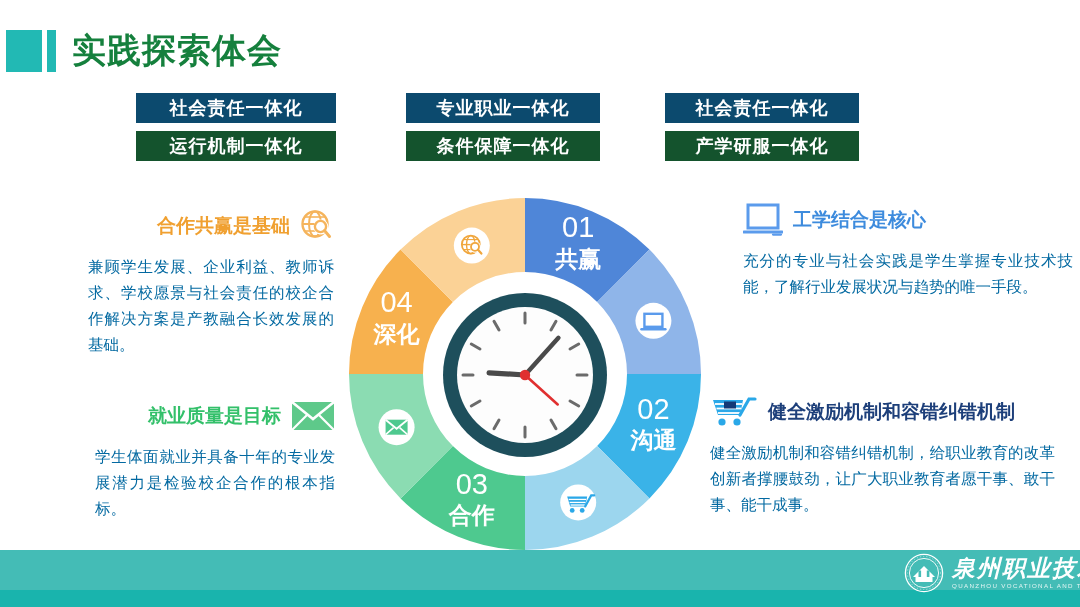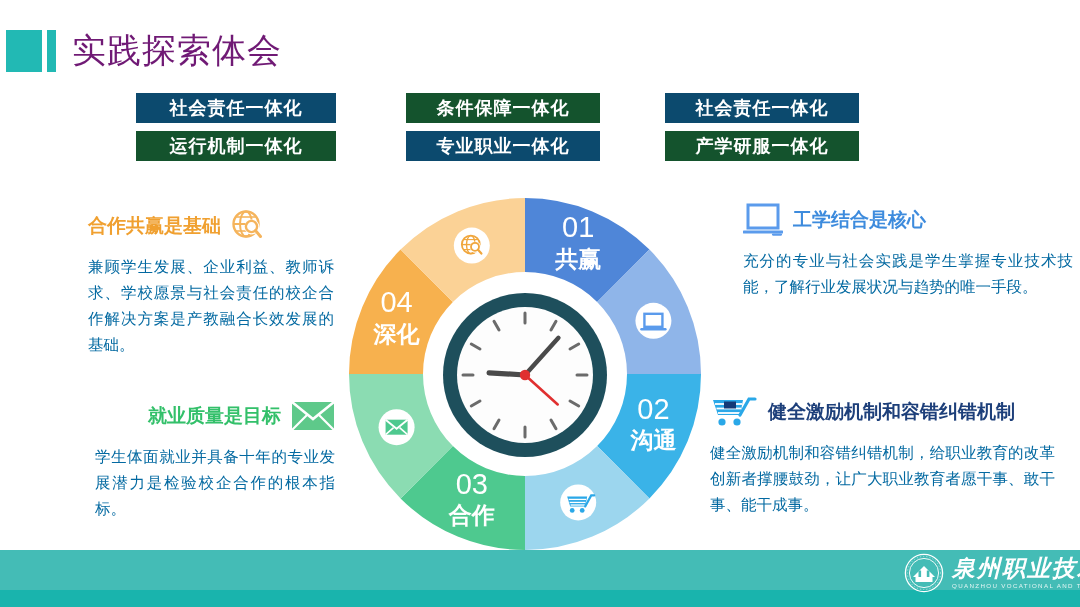--- a/index.html
+++ b/index.html
@@ -11,21 +11,21 @@
     overflow:hidden;
     position:relative;
   }
   .slide{position:absolute;inset:0;width:1080px;height:607px;background:#fff;}
 
   
   .accent-block{position:absolute;left:6px;top:30px;width:36px;height:42px;background:#22b9b4;}
   .accent-bar{position:absolute;left:47px;top:30px;width:9px;height:42px;background:#22b9b4;}
   .slide-title{
     position:absolute;left:72px;top:27px;
-    font-size:34px;font-weight:normal;color:#701a75;letter-spacing:1px;
+    font-size:34px;font-weight:bold;color:#15803d;letter-spacing:1px;
     line-height:46px;white-space:nowrap;
   }
 
   
   .badge-col{position:absolute;display:flex;flex-direction:column;gap:8px;}
   .badge{
     display:flex;align-items:center;justify-content:center;
     height:30px;color:#ffffff;font-size:18px;font-weight:bold;
     letter-spacing:1px;white-space:nowrap;
   }
@@ -43,21 +43,21 @@
   .block-body{
     margin-top:8px;font-size:15.5px;color:#0369a1;line-height:26px;
     text-align:justify;
   }
   .t-orange{color:#f0a030;}
   .t-green{color:#33c06a;}
   .t-blue{color:#3d8bdd;}
   .t-navy{color:#1d3f7a;}
 
   #block-tl{left:88px;top:206px;width:246px;}
-  #block-tl .block-head{justify-content:flex-start;font-family:Liberation Serif, serif;}
+  #block-tl .block-head{justify-content:flex-end;font-family:Liberation Serif, serif;}
   #block-bl{left:95px;top:396px;width:240px;}
   #block-bl .block-head{justify-content:flex-end;}
   #block-tr{left:743px;top:200px;width:330px;}
   #block-br{left:710px;top:392px;width:345px;}
 
   
   .ico{flex:0 0 auto;display:inline-block;}
 
   
   .ico-globe{width:34px;height:34px;position:relative;}
@@ -101,22 +101,22 @@
 
   <div class="accent-block"></div>
   <div class="accent-bar"></div>
   <div class="slide-title">实践探索体会</div>
 
   <div class="badge-col" id="badge-col-1">
     <div class="badge dark">社会责任一体化</div>
     <div class="badge orange">运行机制一体化</div>
   </div>
   <div class="badge-col" id="badge-col-2">
+    <div class="badge dark">专业职业一体化</div>
     <div class="badge orange">条件保障一体化</div>
-    <div class="badge dark">专业职业一体化</div>
   </div>
   <div class="badge-col" id="badge-col-3">
     <div class="badge dark">社会责任一体化</div>
     <div class="badge orange">产学研服一体化</div>
   </div>
 
   <div class="block" id="block-tl">
     <div class="block-head">
       <span class="block-title t-orange">合作共赢是基础</span>
       <span class="ico ico-globe">

